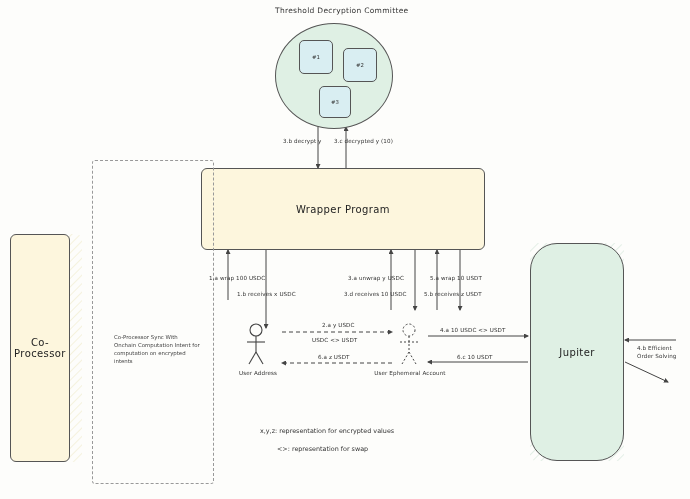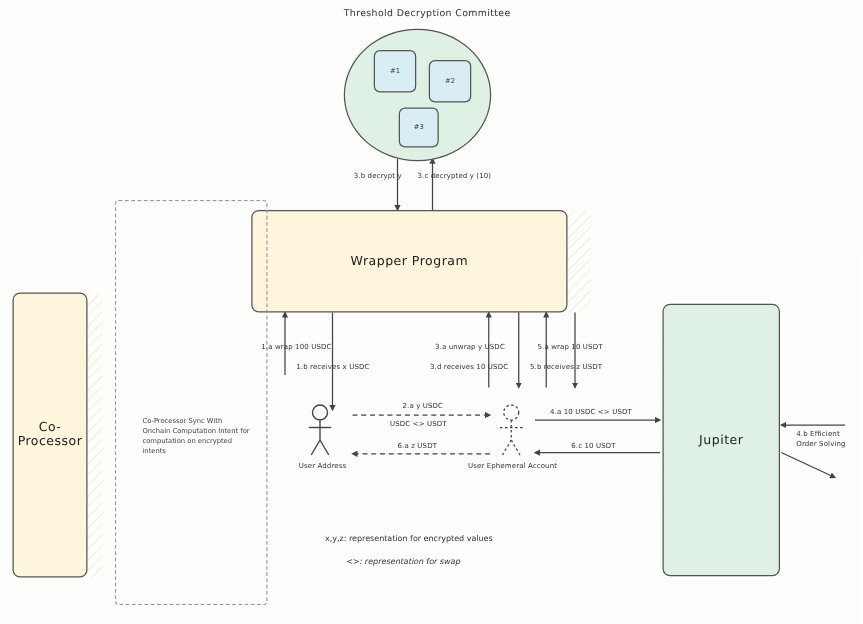--- a/index.html
+++ b/index.html
@@ -183,32 +183,32 @@
   <div class="party" style="left:343px; top:48px; width:32px; height:32px;">
     <span>#2</span>
   </div>
   <div class="party" style="left:319px; top:86px; width:30px; height:30px;">
     <span>#3</span>
   </div>
 
   <div class="edge-label" style="left:283px; top:138px;">3.b decrypt y</div>
   <div class="edge-label" style="left:334px; top:138px;">3.c decrypted y (10)</div>
 
-  <div class="node box cream" style="left:201px; top:168px; width:253px; height:82px;text-align:right;">
+  <div class="node box cream" style="left:201px; top:168px; width:284px; height:82px;text-align:right;">
     <span class="node-label">Wrapper Program</span>
   </div>
 
   <div class="node box cream" style="left:10px; top:234px; width:60px; height:228px;">
     <span class="node-label">Co-Processor</span>
   </div>
 
   <div class="dashed-region" style="left:92px; top:160px; width:120px; height:322px;"></div>
   <div class="coproc-text" style="left:114px; top:333px;">Co-Processor Sync With Onchain Computation Intent for computation on encrypted intents</div>
 
-  <div class="node box mint" style="left:530px; top:243px; width:94px; height:218px;">
+  <div class="node box mint" style="left:530px; top:243px; width:94px; height:218px;border-radius:27px;">
     <span class="node-label">Jupiter</span>
   </div>
 
   <div class="small-node-label" style="position:absolute; left:228px; top:370px; width:60px;">User Address</div>
   <div class="small-node-label" style="position:absolute; left:368px; top:370px; width:84px;">User Ephemeral Account</div>
 
   <div class="edge-label" style="left:209px; top:275px;">1.a wrap 100 USDC</div>
   <div class="edge-label" style="left:237px; top:291px;">1.b receives x USDC</div>
 
   <div class="edge-label" style="left:348px; top:275px;">3.a unwrap y USDC</div>
@@ -220,15 +220,15 @@
   <div class="edge-label" style="left:322px; top:322px;">2.a y USDC</div>
   <div class="edge-label" style="left:312px; top:337px;">USDC &lt;&gt; USDT</div>
 
   <div class="edge-label" style="left:440px; top:327px;">4.a 10 USDC &lt;&gt; USDT</div>
   <div class="edge-label" style="left:318px; top:354px;">6.a z USDT</div>
   <div class="edge-label" style="left:457px; top:354px;">6.c 10 USDT</div>
 
   <div class="edge-label" style="left:637px; top:345px; width:46px; white-space:normal; line-height:1.4;">4.b Efficient Order Solving</div>
 
   <div class="legend" style="left:260px; top:427px;">x,y,z: representation for encrypted values</div>
-  <div class="legend" style="left:277px; top:445px;font-style:italic;">&lt;&gt;:      representation for swap</div>
+  <div class="legend" style="left:277px; top:445px;">&lt;&gt;:      representation for swap</div>
 
 </div>
 
 </body></html>

